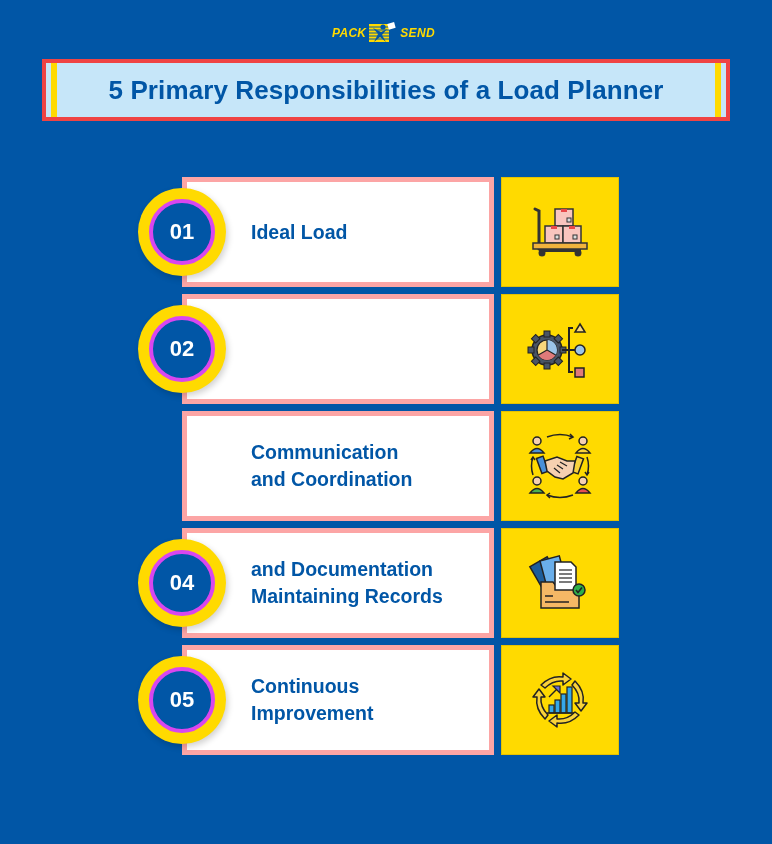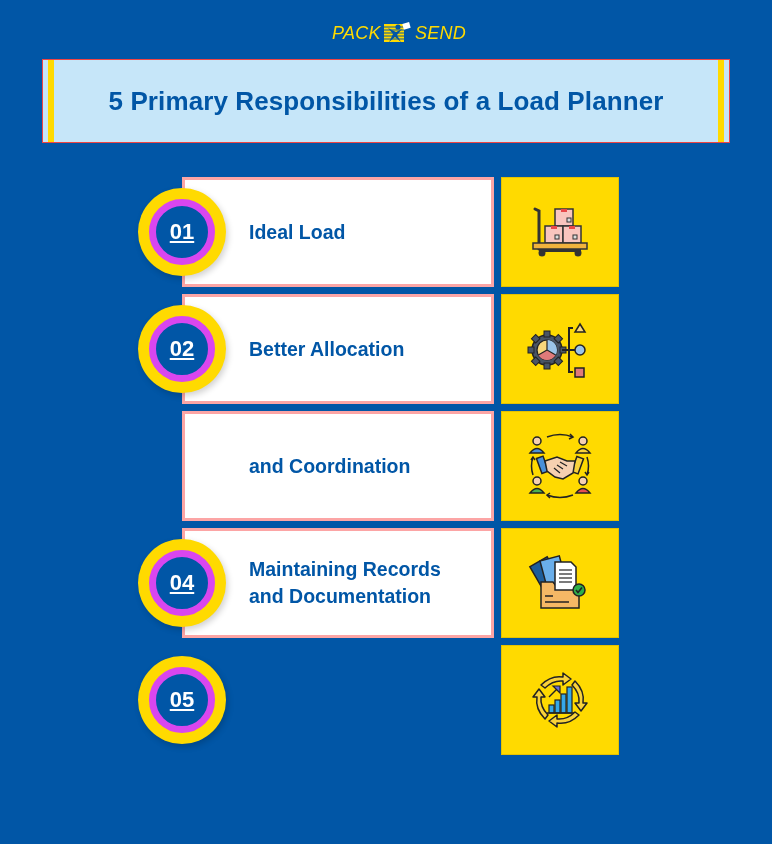--- a/index.html
+++ b/index.html
@@ -1,40 +1,40 @@
 <!DOCTYPE html>
 <html><head>
 <meta charset="utf-8">
 <style>
   * { box-sizing: border-box; margin: 0; padding: 0; }
   html, body { width: 772px; height: 844px; overflow: hidden; }
   body { background: #0156A6; font-family: "Liberation Sans", "DejaVu Sans", sans-serif; position: relative; }
 
   .logo { position: absolute; left: 332px; top: 20px; height: 26px; display: flex; align-items: center; }
-  .logo-word { color: #FFDA00; font-weight: normal; font-style: italic; font-size: 18px; letter-spacing: 0.3px; }
+  .logo-word { color: #FFDA00; font-weight: bold; font-style: italic; font-size: 12px; letter-spacing: 0.3px; }
   .logo-mark { width: 28px; height: 22px; margin: 0 3px; position: relative; }
 
-  .title-banner { position: absolute; left: 42px; top: 59px; width: 688px; height: 84px;
-    background: #C6E6F9; border: 1px solid #ef4444; display: flex; align-items: center; justify-content: center; text-align: center; }
+  .title-banner { position: absolute; left: 42px; top: 59px; width: 688px; height: 62px;
+    background: #C6E6F9; border: 4px solid #ef4444; display: flex; align-items: center; justify-content: center; text-align: center; }
   .title-banner .bar { position: absolute; top: 0; bottom: 0; width: 6px; background: #FFDA00; }
   .title-banner .bar.l { left: 5px; }
   .title-banner .bar.r { right: 5px; }
   .title-text { color: #0156A6; font-weight: bold; font-size: 26px; letter-spacing: 0.1px; }
 
   .row { position: absolute; left: 0; width: 772px; height: 110px; }
   .card { position: absolute; left: 182px; top: 0; width: 312px; height: 110px; background: #fff;
-    border: 3px solid #fca5a5; }
+    border: 5px solid #fca5a5; }
   .card-text { position: absolute; left: 64px; top: 50%; transform: translateY(-50%);
     color: #0156A6; font-weight: bold; font-size: 19.5px; line-height: 27px; }
   .card-text span { display: block; white-space: nowrap; }
   .num { position: absolute; left: 138px; top: 11px; width: 88px; height: 88px; border-radius: 50%;
     background: #FFDA00; box-shadow: 2px 3px 6px rgba(0,0,0,0.18); }
   .num-inner { position: absolute; left: 11px; top: 11px; width: 66px; height: 66px; border-radius: 50%;
-    background: #0156A6; border: 7px solid #d946ef; display: flex; align-items: center; justify-content: center;
-    color: #fff; font-weight: bold; font-size: 22px; text-decoration: underline; }
+    background: #0156A6; border: 4px solid #d946ef; display: flex; align-items: center; justify-content: center;
+    color: #fff; font-weight: bold; font-size: 22px; }
   .icon-box { position: absolute; left: 501px; top: 0; width: 118px; height: 110px; background: #FFDA00;
     border: 1px solid #E6C200; display: flex; align-items: center; justify-content: center; }
   .icon-box svg { width: 66px; height: 66px; }
 </style>
 </head>
 <body>
 
 <div class="logo">
   <span class="logo-word">PACK</span>
   <span class="logo-mark">
@@ -86,21 +86,20 @@
       <rect x="12" y="50" width="42" height="3" fill="#333"></rect>
       <circle cx="15" cy="54" r="3.5" fill="#333"></circle>
       <circle cx="51" cy="54" r="3.5" fill="#333"></circle>
     </svg>
   </div>
 </div>
 
 <div class="row" style="top:294px">
   <div class="card">
     <div class="card-text">
-      <span>Better Allocation</span>
     </div>
   </div>
   <div class="num">
     <div class="num-inner">02</div>
   </div>
   <div class="icon-box">
     <svg viewBox="0 0 66 66">
       <g transform="translate(20 34)">
         <circle r="15" fill="#4A5566" stroke="#222" stroke-width="1.5"></circle>
         <g fill="#4A5566" stroke="#222" stroke-width="1">
@@ -124,20 +123,21 @@
       <line x1="42" y1="34" x2="48" y2="34" stroke="#222" stroke-width="2"></line>
       <circle cx="53" cy="34" r="5" fill="#9BC4E8" stroke="#222" stroke-width="1.5"></circle>
       <rect x="48" y="52" width="9" height="9" fill="#E07A7A" stroke="#222" stroke-width="1.5"></rect>
     </svg>
   </div>
 </div>
 
 <div class="row" style="top:411px">
   <div class="card">
     <div class="card-text">
+      <span>Communication</span>
       <span>and Coordination</span>
     </div>
   </div>
   <div class="icon-box">
     <svg viewBox="0 0 66 66">
       <g stroke="#222" stroke-width="1.5">
         <circle cx="10" cy="8" r="4" fill="#F6D0B0"></circle>
           <path d="M3 20 Q10 11 17 20 Z" fill="#4A90D9"></path>
         <circle cx="56" cy="8" r="4" fill="#F6D0B0"></circle>
           <path d="M49 20 Q56 11 63 20 Z" fill="#F8D23B"></path>
@@ -160,22 +160,22 @@
       <rect x="47" y="24" width="7" height="16" fill="#F8D23B" stroke="#222" stroke-width="1.5" transform="rotate(20 50 32)"></rect>
       <path d="M18 28 L30 24 L40 28 L48 28 L46 40 L36 46 L28 44 L20 38 Z" fill="#F6D0B0" stroke="#222" stroke-width="1.5"></path>
       <path d="M30 32 L36 36 M27 35 L33 40 M33 29 L40 33" stroke="#222" stroke-width="1.2"></path>
     </svg>
   </div>
 </div>
 
 <div class="row" style="top:528px">
   <div class="card">
     <div class="card-text">
+      <span>and Documentation</span>
       <span>Maintaining Records</span>
-      <span>and Documentation</span>
     </div>
   </div>
   <div class="num">
     <div class="num-inner">04</div>
   </div>
   <div class="icon-box">
     <svg viewBox="0 0 66 66">
       <rect x="8" y="10" width="20" height="26" fill="#1E5D9A" stroke="#222" stroke-width="1.5" transform="rotate(-30 18 23)"></rect>
       <rect x="16" y="8" width="20" height="26" fill="#6AAEEA" stroke="#222" stroke-width="1.5" transform="rotate(-15 26 21)"></rect>
       <path d="M14 32 L26 32 L29 36 L52 36 L52 58 L14 58 Z" fill="#F5B865" stroke="#222" stroke-width="1.5"></path>
@@ -188,20 +188,26 @@
         </g>
       <line x1="18" y1="46" x2="26" y2="46" stroke="#222" stroke-width="1.5"></line>
       <line x1="18" y1="52" x2="42" y2="52" stroke="#222" stroke-width="1.5"></line>
       <circle cx="52" cy="40" r="6" fill="#2EAE4A" stroke="#222" stroke-width="1.5"></circle>
       <path d="M49 40 L51 42.5 L55 37.5" stroke="#222" stroke-width="1.6" fill="none"></path>
     </svg>
   </div>
 </div>
 
 <div class="row" style="top:645px">
+  <div class="card">
+    <div class="card-text">
+      <span>Continuous</span>
+      <span>Improvement</span>
+    </div>
+  </div>
   <div class="num">
     <div class="num-inner">05</div>
   </div>
   <div class="icon-box">
     <svg viewBox="0 0 66 66">
       <g fill="#F8D23B" stroke="#222" stroke-width="1.5" stroke-linejoin="round">
         <path d="M14 18 Q24 8 36 10 L36 6 L44 12 L36 18 L36 14 Q26 13 18 21 Z"></path>
         <path d="M48 14 Q58 24 56 36 L60 36 L54 44 L48 36 L52 36 Q53 26 45 18 Z"></path>
         <path d="M52 48 Q42 58 30 56 L30 60 L22 54 L30 48 L30 52 Q40 53 48 45 Z"></path>
         <path d="M18 52 Q8 42 10 30 L6 30 L12 22 L18 30 L14 30 Q13 40 21 48 Z"></path>

